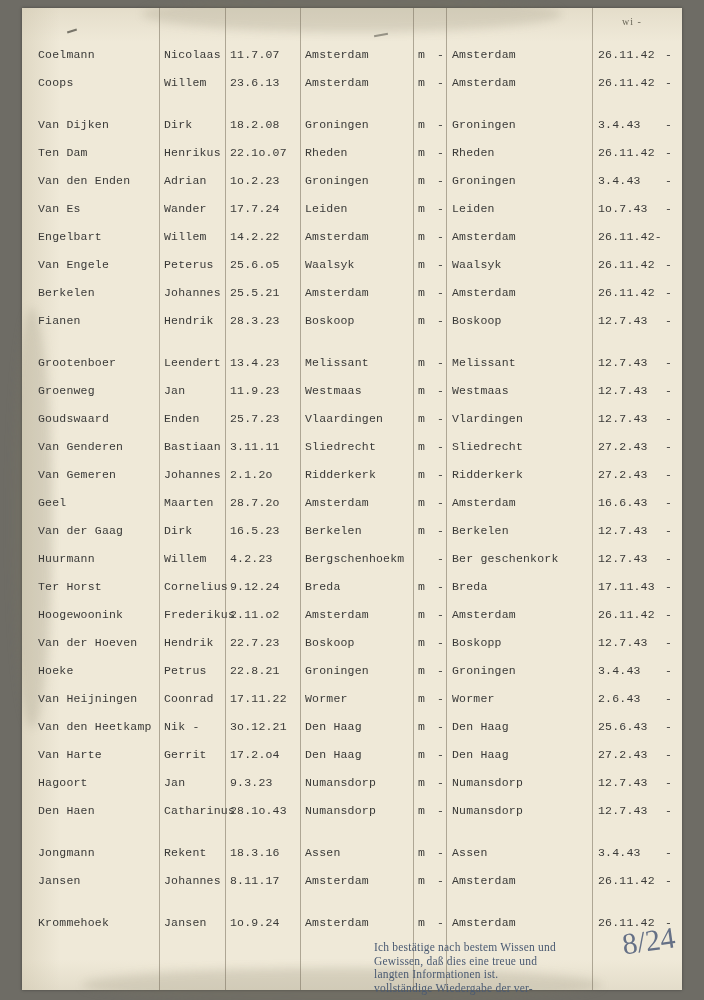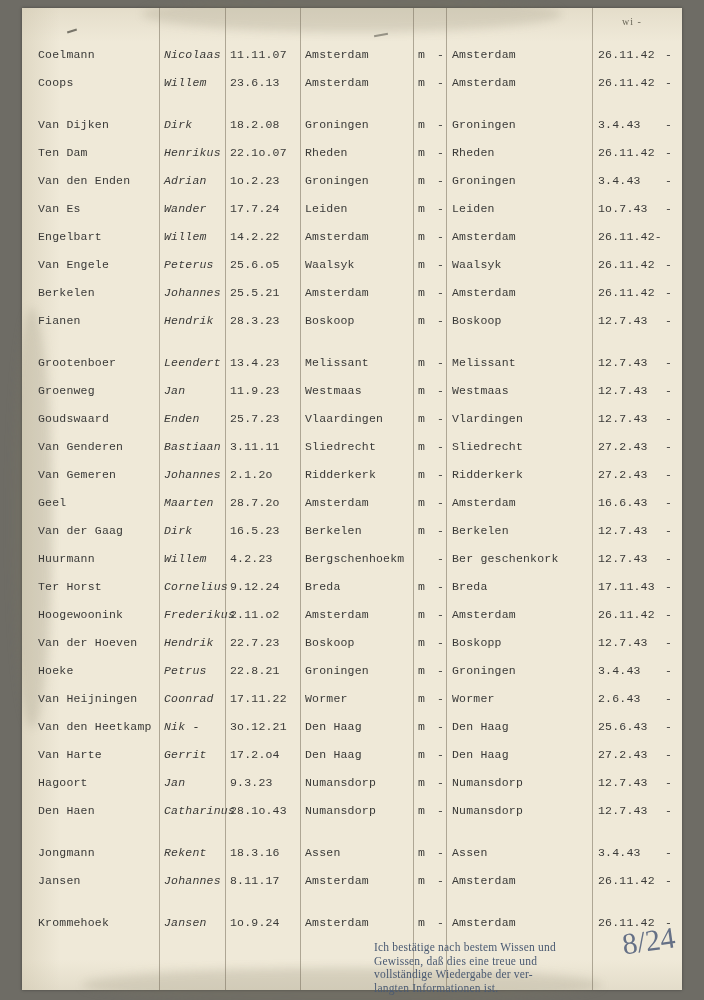--- a/index.html
+++ b/index.html
@@ -55,21 +55,21 @@
   }
   .cell {
     position: absolute;
     font-size: 11.5px;
     letter-spacing: 0.2px;
     color: #3a3a38;
     white-space: nowrap;
     top: 0;
   }
   .c-name  { left: 16px;  }
-  .c-first { left: 142px; font-style: italic; }
+  .c-first { left: 142px; }
   .c-dob   { left: 208px; }
   .c-place { left: 283px; }
   .c-sex   { left: 396px; }
   .c-dash  { left: 415px; }
   .c-dest  { left: 430px; }
   .c-date  { left: 576px; }
   .c-trail { left: 643px; }
 
   .gap { height: 14px; }
 
@@ -149,21 +149,21 @@
     <div class="vline" style="left:570px;"></div>
 
     <div class="topmark"></div>
     <div class="topmark2"></div>
     <div class="topnote">wi -</div>
 
     <div class="table" id="table-root" style="top:40px;">
         <div class="row">
           <div class="cell c-name">Coelmann</div>
           <div class="cell c-first">Nicolaas</div>
-          <div class="cell c-dob">11.11.07</div>
+          <div class="cell c-dob">11.7.07</div>
           <div class="cell c-place">Amsterdam</div>
           <div class="cell c-sex">m</div>
           <div class="cell c-dash">-</div>
           <div class="cell c-dest">Amsterdam</div>
           <div class="cell c-date">26.11.42</div>
           <div class="cell c-trail">-</div>
         </div>
         <div class="row">
           <div class="cell c-name">Coops</div>
           <div class="cell c-first">Willem</div>
@@ -485,19 +485,19 @@
           <div class="cell c-dash">-</div>
           <div class="cell c-dest">Amsterdam</div>
           <div class="cell c-date">26.11.42</div>
           <div class="cell c-trail">-</div>
         </div>
       </div>
 
     <div class="footnote" id="cert-root">
         <div>Ich bestätige nach bestem Wissen und</div>
         <div>Gewissen, daß dies eine treue und</div>
+        <div>langten Informationen ist.</div>
         <div>vollständige Wiedergabe der ver-</div>
-        <div>langten Informationen ist.</div>
       </div>
     <div class="signature">8/24</div>
 
   </div>
 </div>
 
 </body></html>

